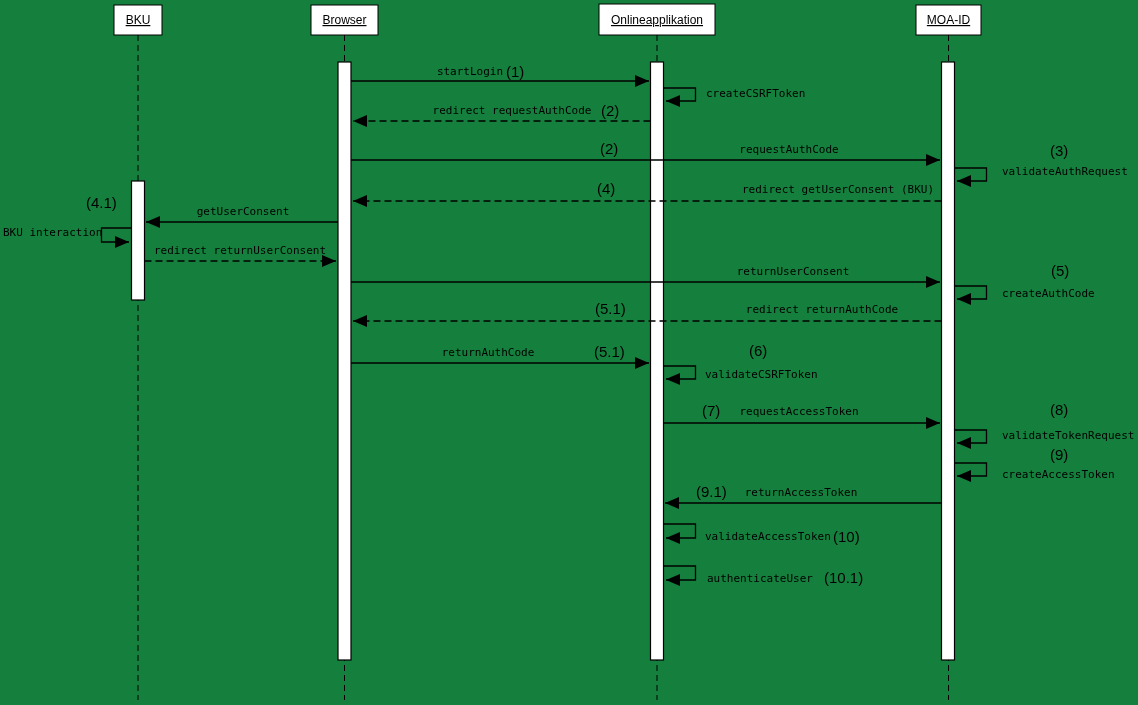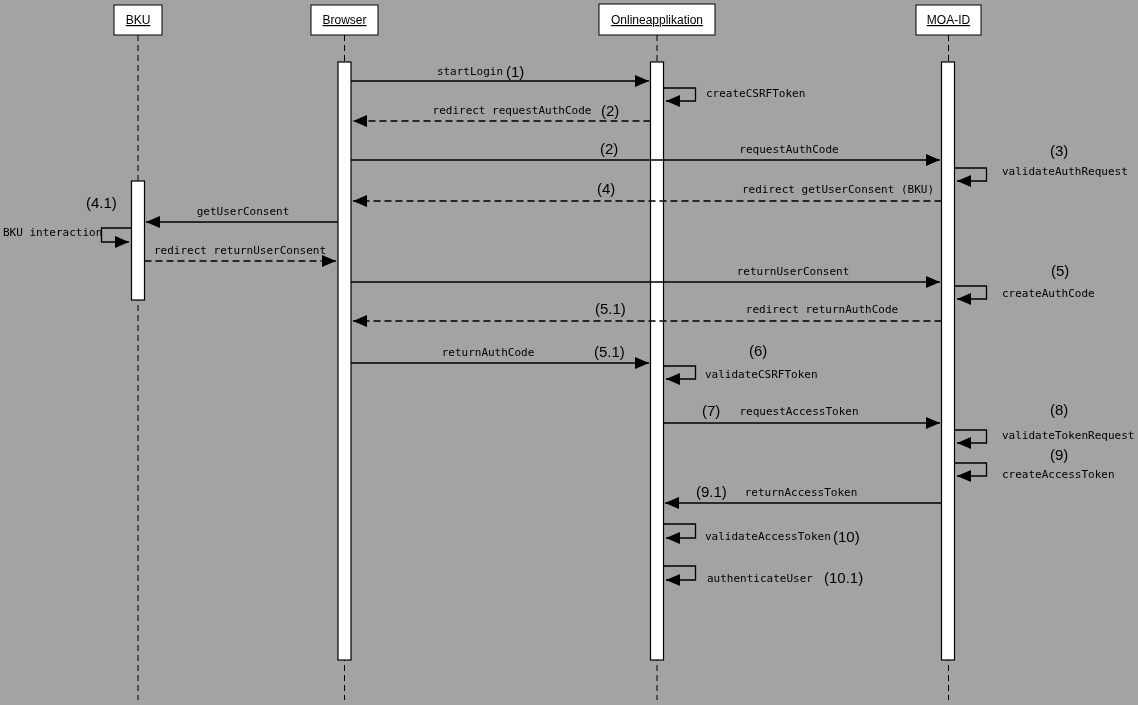--- a/index.html
+++ b/index.html
@@ -1,20 +1,20 @@
 <!DOCTYPE html>
 <html><head>
 <meta charset="utf-8">
 <style>
   html, body { margin: 0; padding: 0; background: #ffffff; }
   .stage {
     position: relative;
     width: 1138px;
     height: 705px;
-    background: #a3a3a3;
+    background: #15803d;
     font-family: "Liberation Sans", sans-serif;
   }
   svg { display: block; }
   .lifeline   { stroke: #000; stroke-width: 1; stroke-dasharray: 6 4; }
   .actor-box  { fill: #fff; stroke: #000; stroke-width: 1; }
   .actor-label{ font: 12px "Liberation Sans", sans-serif; fill: #000; text-decoration: underline; }
   .activation { fill: #fff; stroke: #000; stroke-width: 1.2; }
   .msg        { stroke: #000; stroke-width: 1.3; fill: none; }
   .msg.dashed { stroke-dasharray: 7 4; }
   .mlabel     { font: 11px "DejaVu Sans Mono", monospace; fill: #000; }

